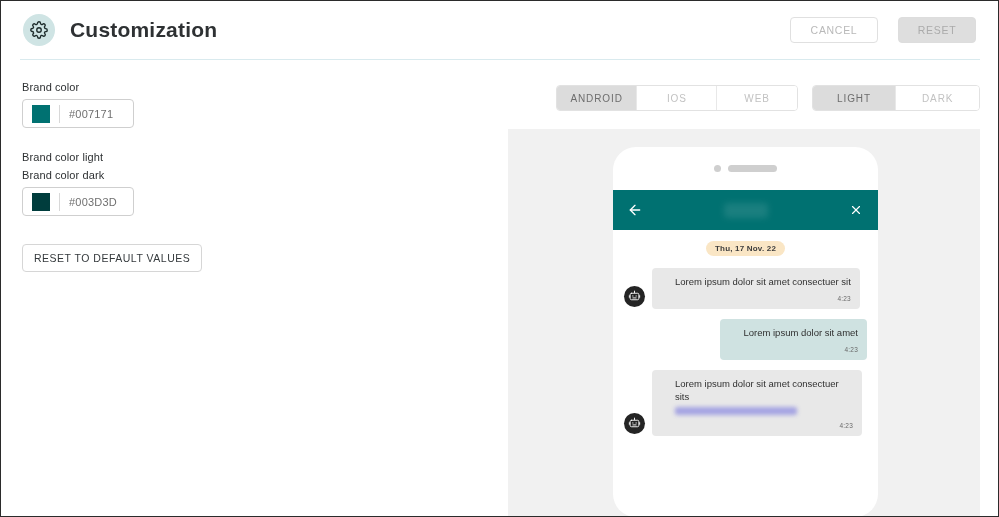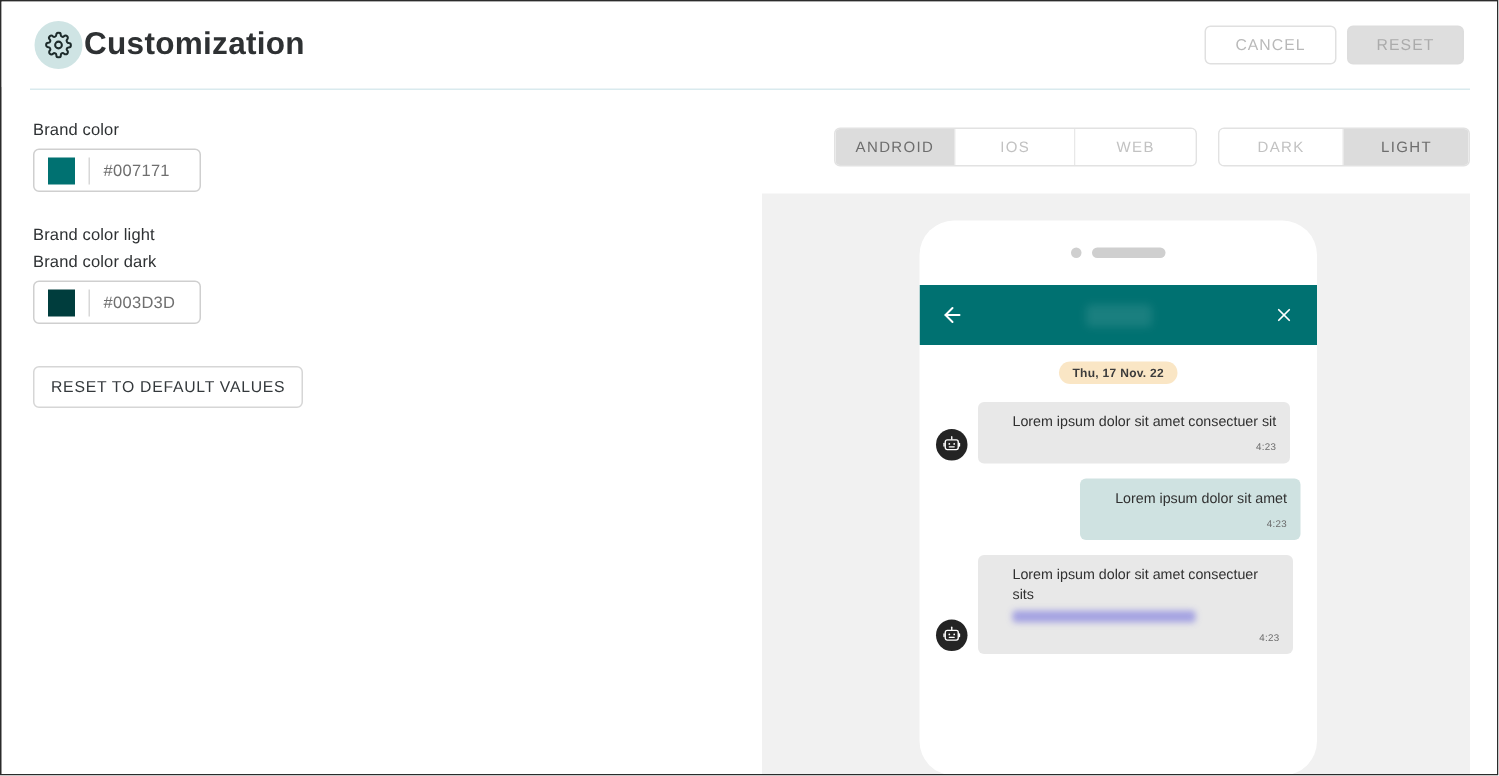--- a/index.html
+++ b/index.html
@@ -37,31 +37,31 @@
     width: 32px; height: 32px;
     border-radius: 50%;
     background: #cfe4e4;
     display: flex;
     align-items: center;
     justify-content: center;
     flex: 0 0 auto;
   }
   .gear-circle svg { display:block; }
   .page-title {
-    margin-left: 1px;
+    margin-left: 15px;
     font-size: 21px;
     font-weight: bold;
     color: #2e3133;
     letter-spacing: 0.2px;
   }
   .header-actions {
     margin-left: auto;
     display: flex;
     align-items: center;
-    gap: 7px;
+    gap: 20px;
     justify-content: center;
   }
   .btn-cancel {
     height: 24px;
     min-width: 62px;
     padding: 0 12px;
     border: 1px solid #e0e0e0;
     border-radius: 4px;
     background: #ffffff;
     color: #b9b9b9;
@@ -383,22 +383,22 @@
 
   <div class="preview">
 
     <div class="toggle-row">
       <div class="seg-group platforms">
         <div class="seg active">ANDROID</div>
         <div class="seg">IOS</div>
         <div class="seg">WEB</div>
       </div>
       <div class="seg-group themes">
+        <div class="seg active">LIGHT</div>
         <div class="seg">DARK</div>
-        <div class="seg active">LIGHT</div>
       </div>
     </div>
 
     <div class="stage">
       <div class="phone">
 
         <div class="notch">
           <div class="notch-dot"></div>
           <div class="notch-pill"></div>
         </div>

